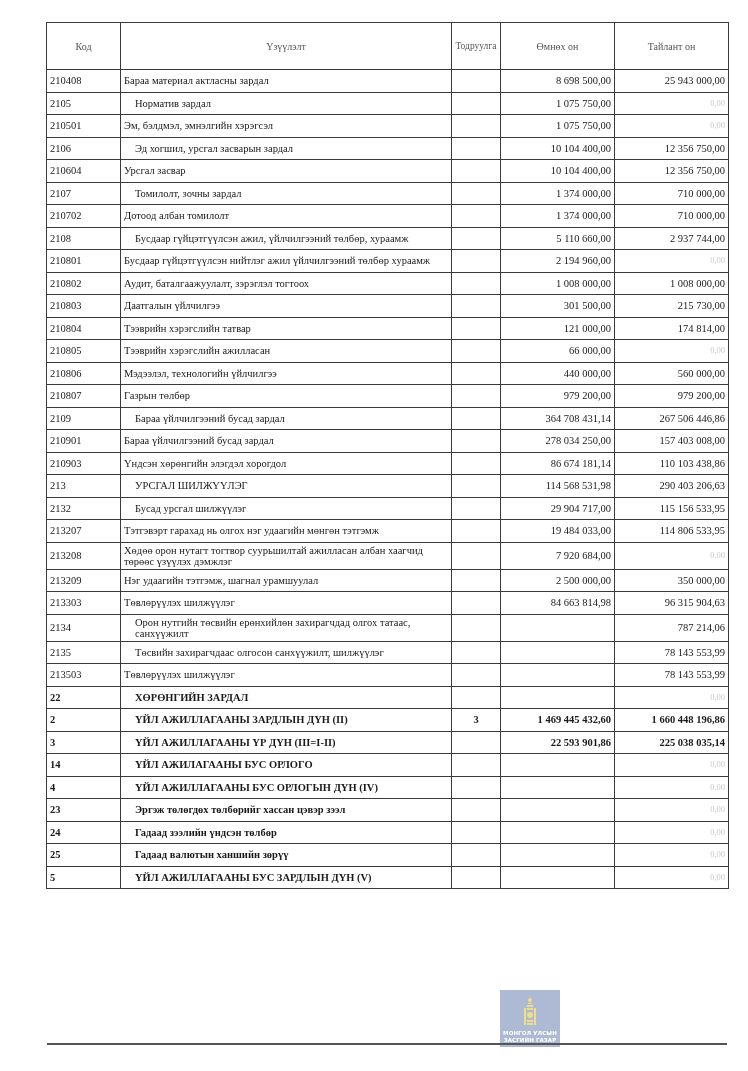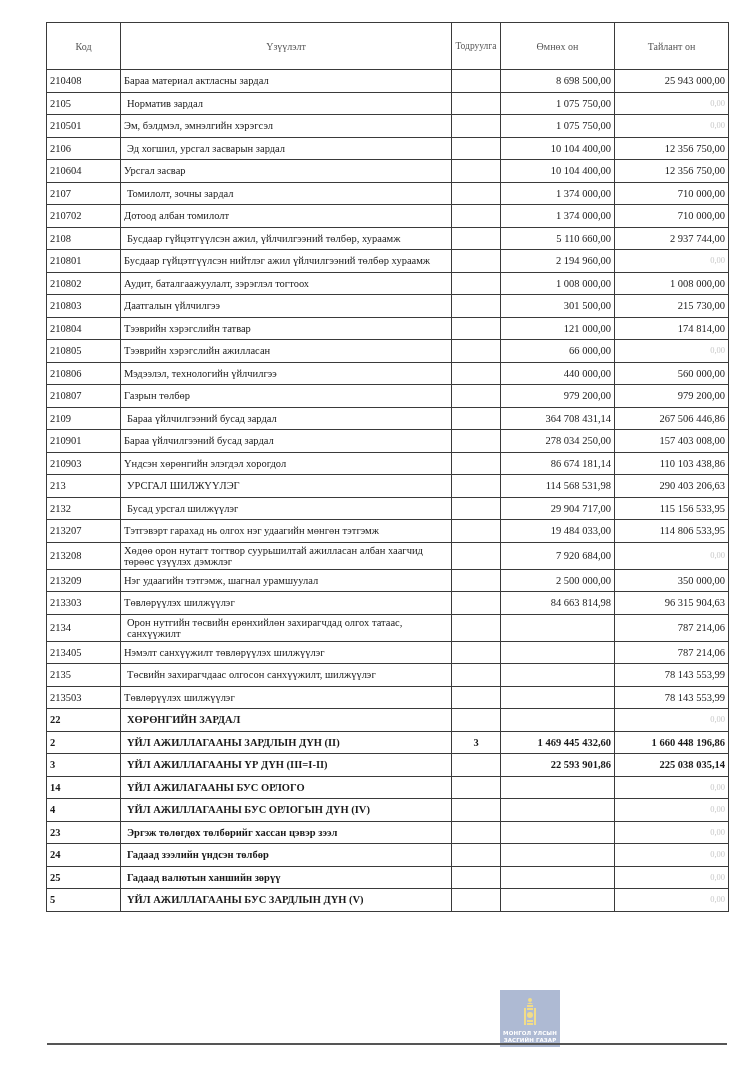--- a/index.html
+++ b/index.html
@@ -11,21 +11,21 @@
     table.report td, table.report th { border: 1.3px solid #3a3a3a; padding: 0 3px;
                    height: 21.5px; line-height: 11px; vertical-align: middle; overflow: hidden; }
     table.report th { font-weight: normal; color: #555; font-size: 10px; text-align: center; height: 22px; }
     col.c-code { width: 74px; }
     col.c-name { width: 331px; }
     col.c-note { width: 49px; }
     col.c-prev { width: 114px; }
     col.c-curr { width: 114px; }
     td.code { text-align: left; }
     td.name { text-align: left; padding-left: 10px; }
-    td.name.top { padding-left: 6px; }
+    td.name.top { padding-left: 14px; }
     td.num { text-align: right; padding-right: 3px; white-space: nowrap; }
     td.note { text-align: center; }
     td.zero { color: #c8c8c8; font-size: 8.5px; }
     tr.tall td { height: 26px; }
     tr.bold td { font-weight: bold; margin-top: 12px; }
     tr.bold td.zero { font-weight: normal; }
     .footer-line { position: absolute; left: 47px; top: 1043px; width: 680px; height: 2px; background: #555; }
     .logo { position: absolute; left: 500px; top: 990px; width: 60px; height: 57px; background: #aebad3;
             display: flex; flex-direction: column; align-items: center; justify-content: flex-end; }
     .logo .emblem { width: 14px; height: 30px; margin-bottom: 3px; }
@@ -223,27 +223,20 @@
           <td class="num">96 315 904,63</td>
         </tr>
         <tr class="tall">
           <td class="code">2134</td>
           <td class="name top">Орон нутгийн төсвийн ерөнхийлөн захирагчдад олгох татаас, санхүүжилт</td>
           <td class="note"></td>
           <td class="num"></td>
           <td class="num">787 214,06</td>
         </tr>
         <tr>
-          <td class="code">213405</td>
-          <td class="name">Нэмэлт санхүүжилт төвлөрүүлэх шилжүүлэг</td>
-          <td class="note"></td>
-          <td class="num"></td>
-          <td class="num">787 214,06</td>
-        </tr>
-        <tr>
           <td class="code">2135</td>
           <td class="name top">Төсвийн захирагчдаас олгосон санхүүжилт, шилжүүлэг</td>
           <td class="note"></td>
           <td class="num"></td>
           <td class="num">78 143 553,99</td>
         </tr>
         <tr>
           <td class="code">213503</td>
           <td class="name">Төвлөрүүлэх шилжүүлэг</td>
           <td class="note"></td>

